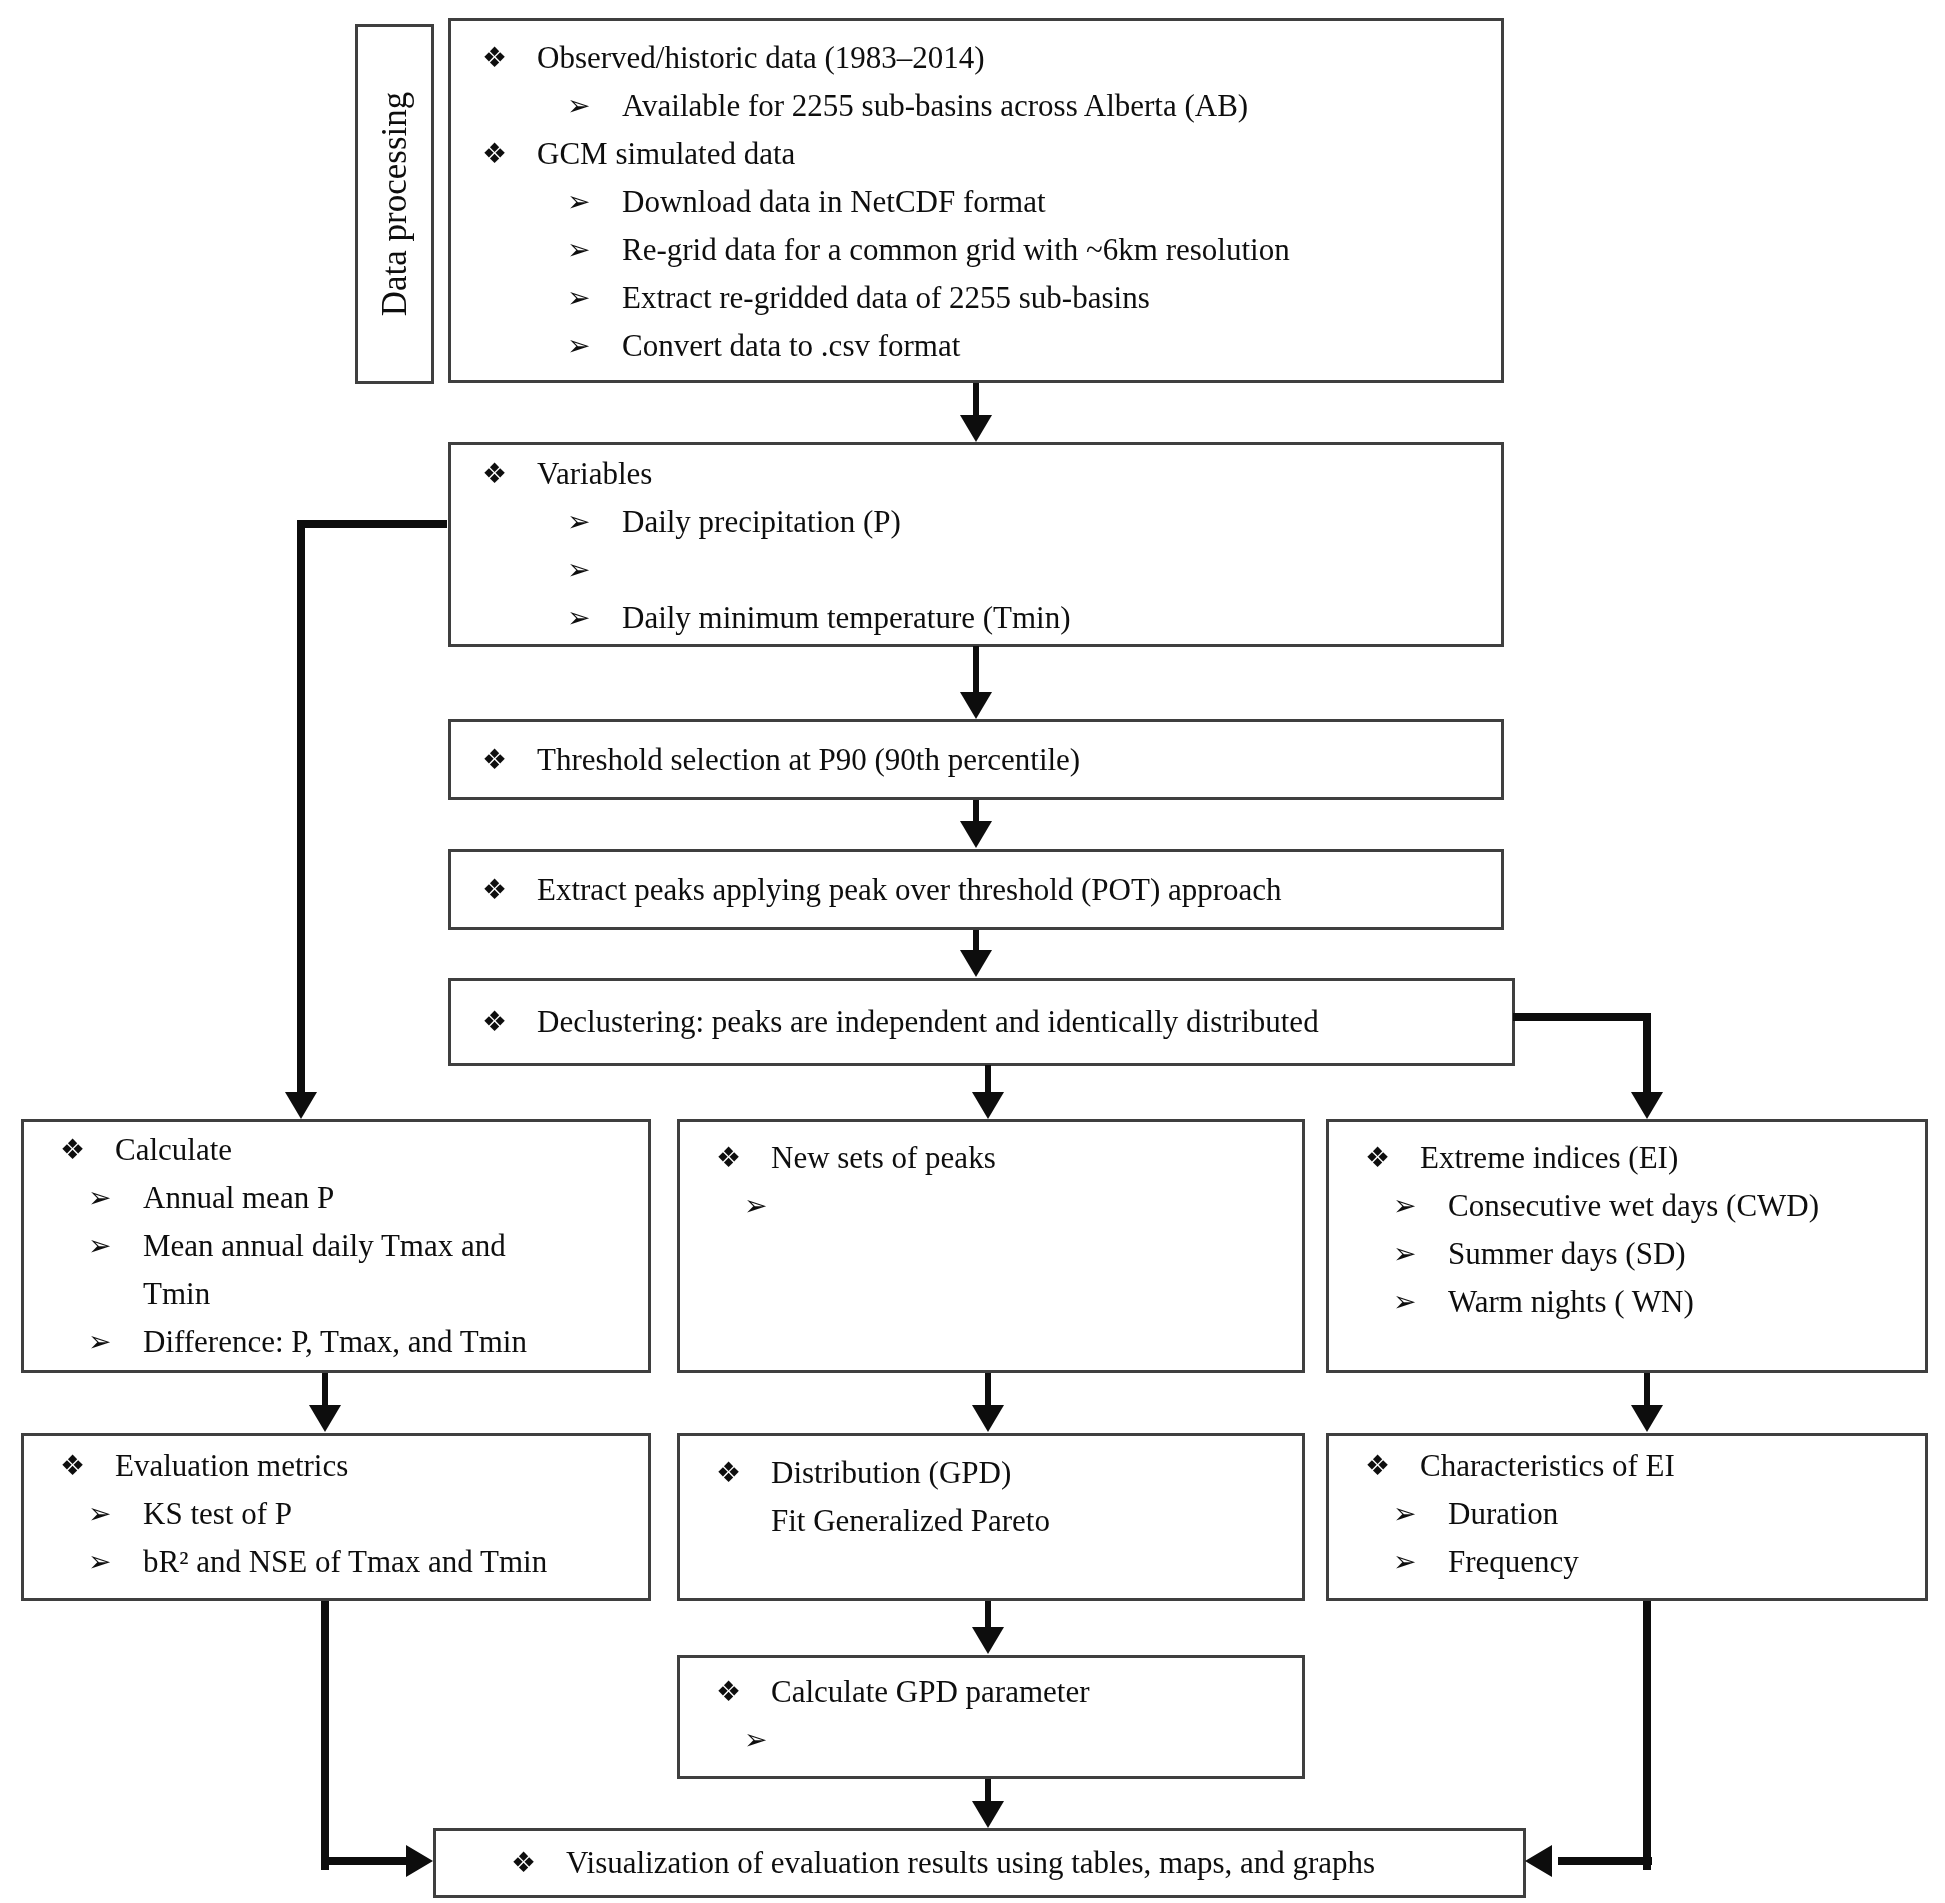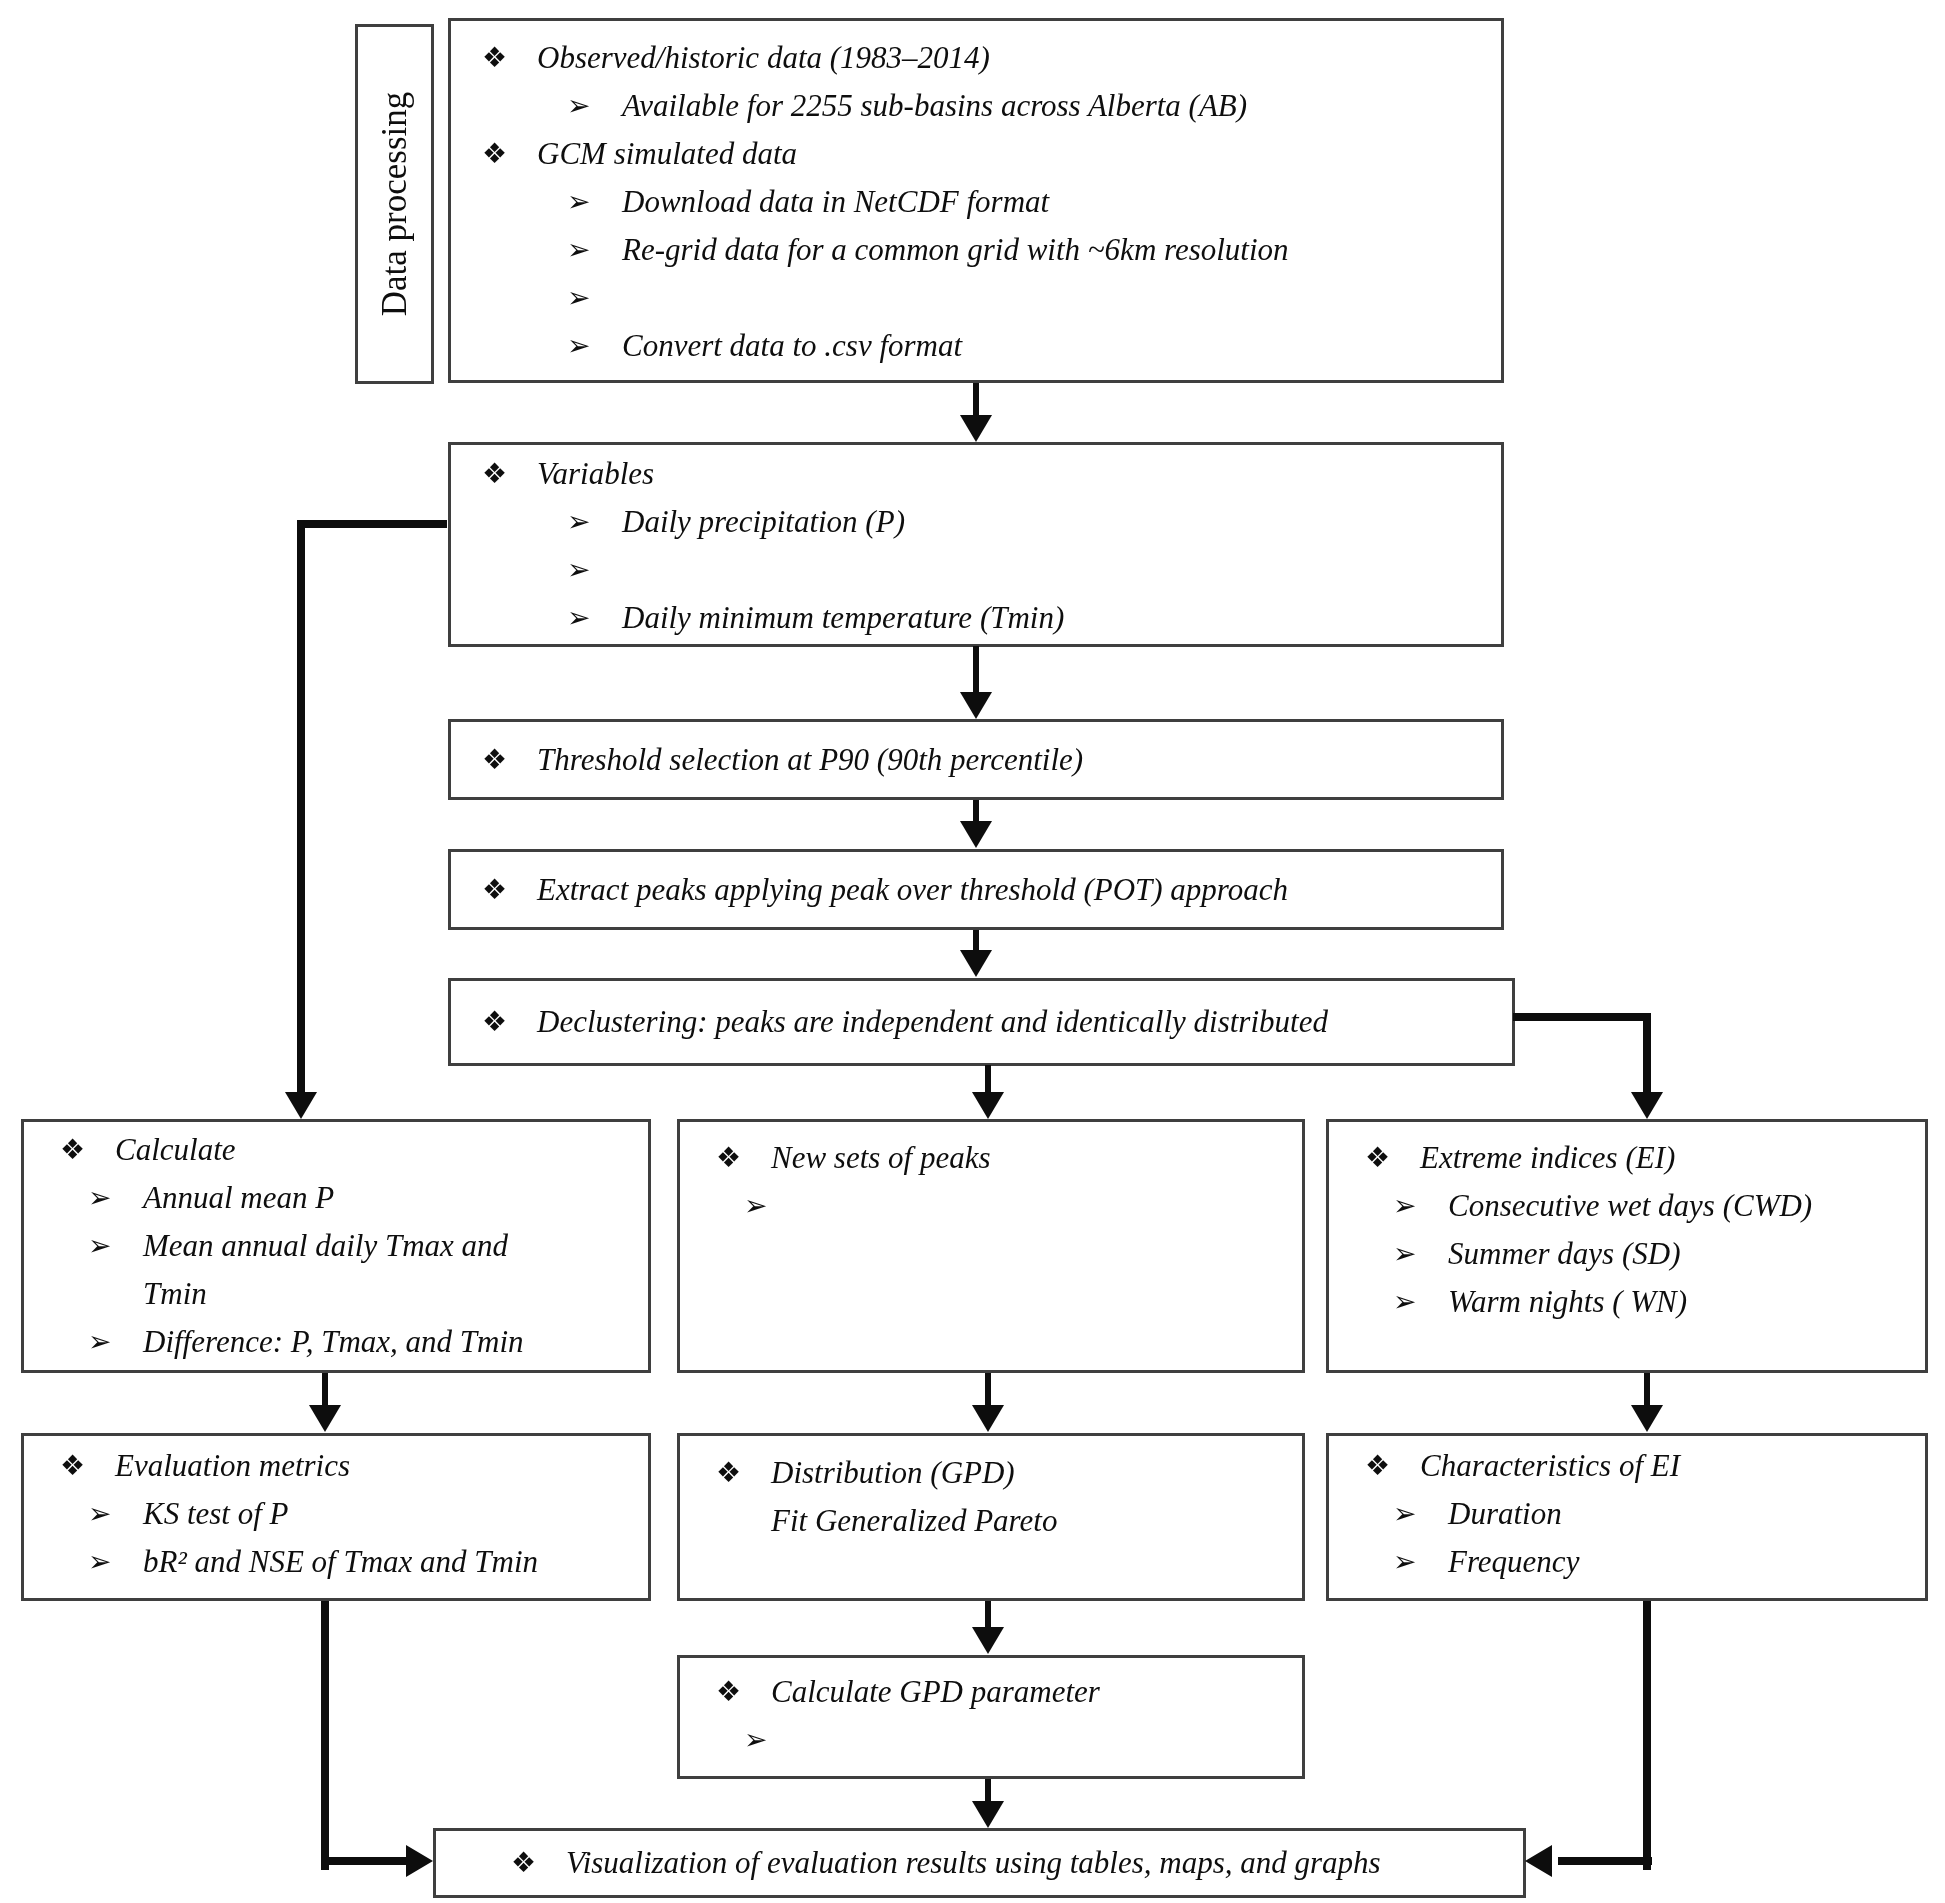--- a/index.html
+++ b/index.html
@@ -7,21 +7,21 @@
     position:relative;width:1946px;height:1904px;background:#ffffff;
     font-family:"Liberation Serif","DejaVu Serif",serif;color:#0e0e0e;
     overflow:hidden;
   }
   .box{
     position:absolute;background:#ffffff;border:3px solid #3f3f3f;
     box-sizing:border-box;
   }
   .li{display:flex;align-items:flex-start;font-size:31px;line-height:48px;}
   .li .b{flex:none;width:55px;font-size:28px;}
-  .li .t{flex:1 1 auto;min-width:0;font-style:italic;}
+  .li .t{flex:1 1 auto;min-width:0;}
   .li .ln{display:block;}
   
   .main-col .l1{padding-left:31px;}
   .main-col .l2{padding-left:116px;}
   
   .small-col .l1{padding-left:36px;}
   .small-col .l2{padding-left:64px;}
   .vcenter{display:flex;flex-direction:column;justify-content:center;}
   
   .vlabel{position:absolute;border:3px solid #3f3f3f;background:#fff;box-sizing:border-box;}
@@ -78,20 +78,23 @@
         </span>
     </div>
     <div class="li l2">
       <span class="b">➢</span>
       <span class="t">
           <span class="ln">Re-grid data for a common grid with ~6km resolution</span>
         </span>
     </div>
     <div class="li l2">
       <span class="b">➢</span>
+      <span class="t">
+          <span class="ln">Extract re-gridded data of 2255 sub-basins</span>
+        </span>
     </div>
     <div class="li l2">
       <span class="b">➢</span>
       <span class="t">
           <span class="ln">Convert data to .csv format</span>
         </span>
     </div>
   </div>
 
   <div class="box main-col" style="left:448px;top:442px;width:1056px;height:205px;padding-top:4.8px;">

